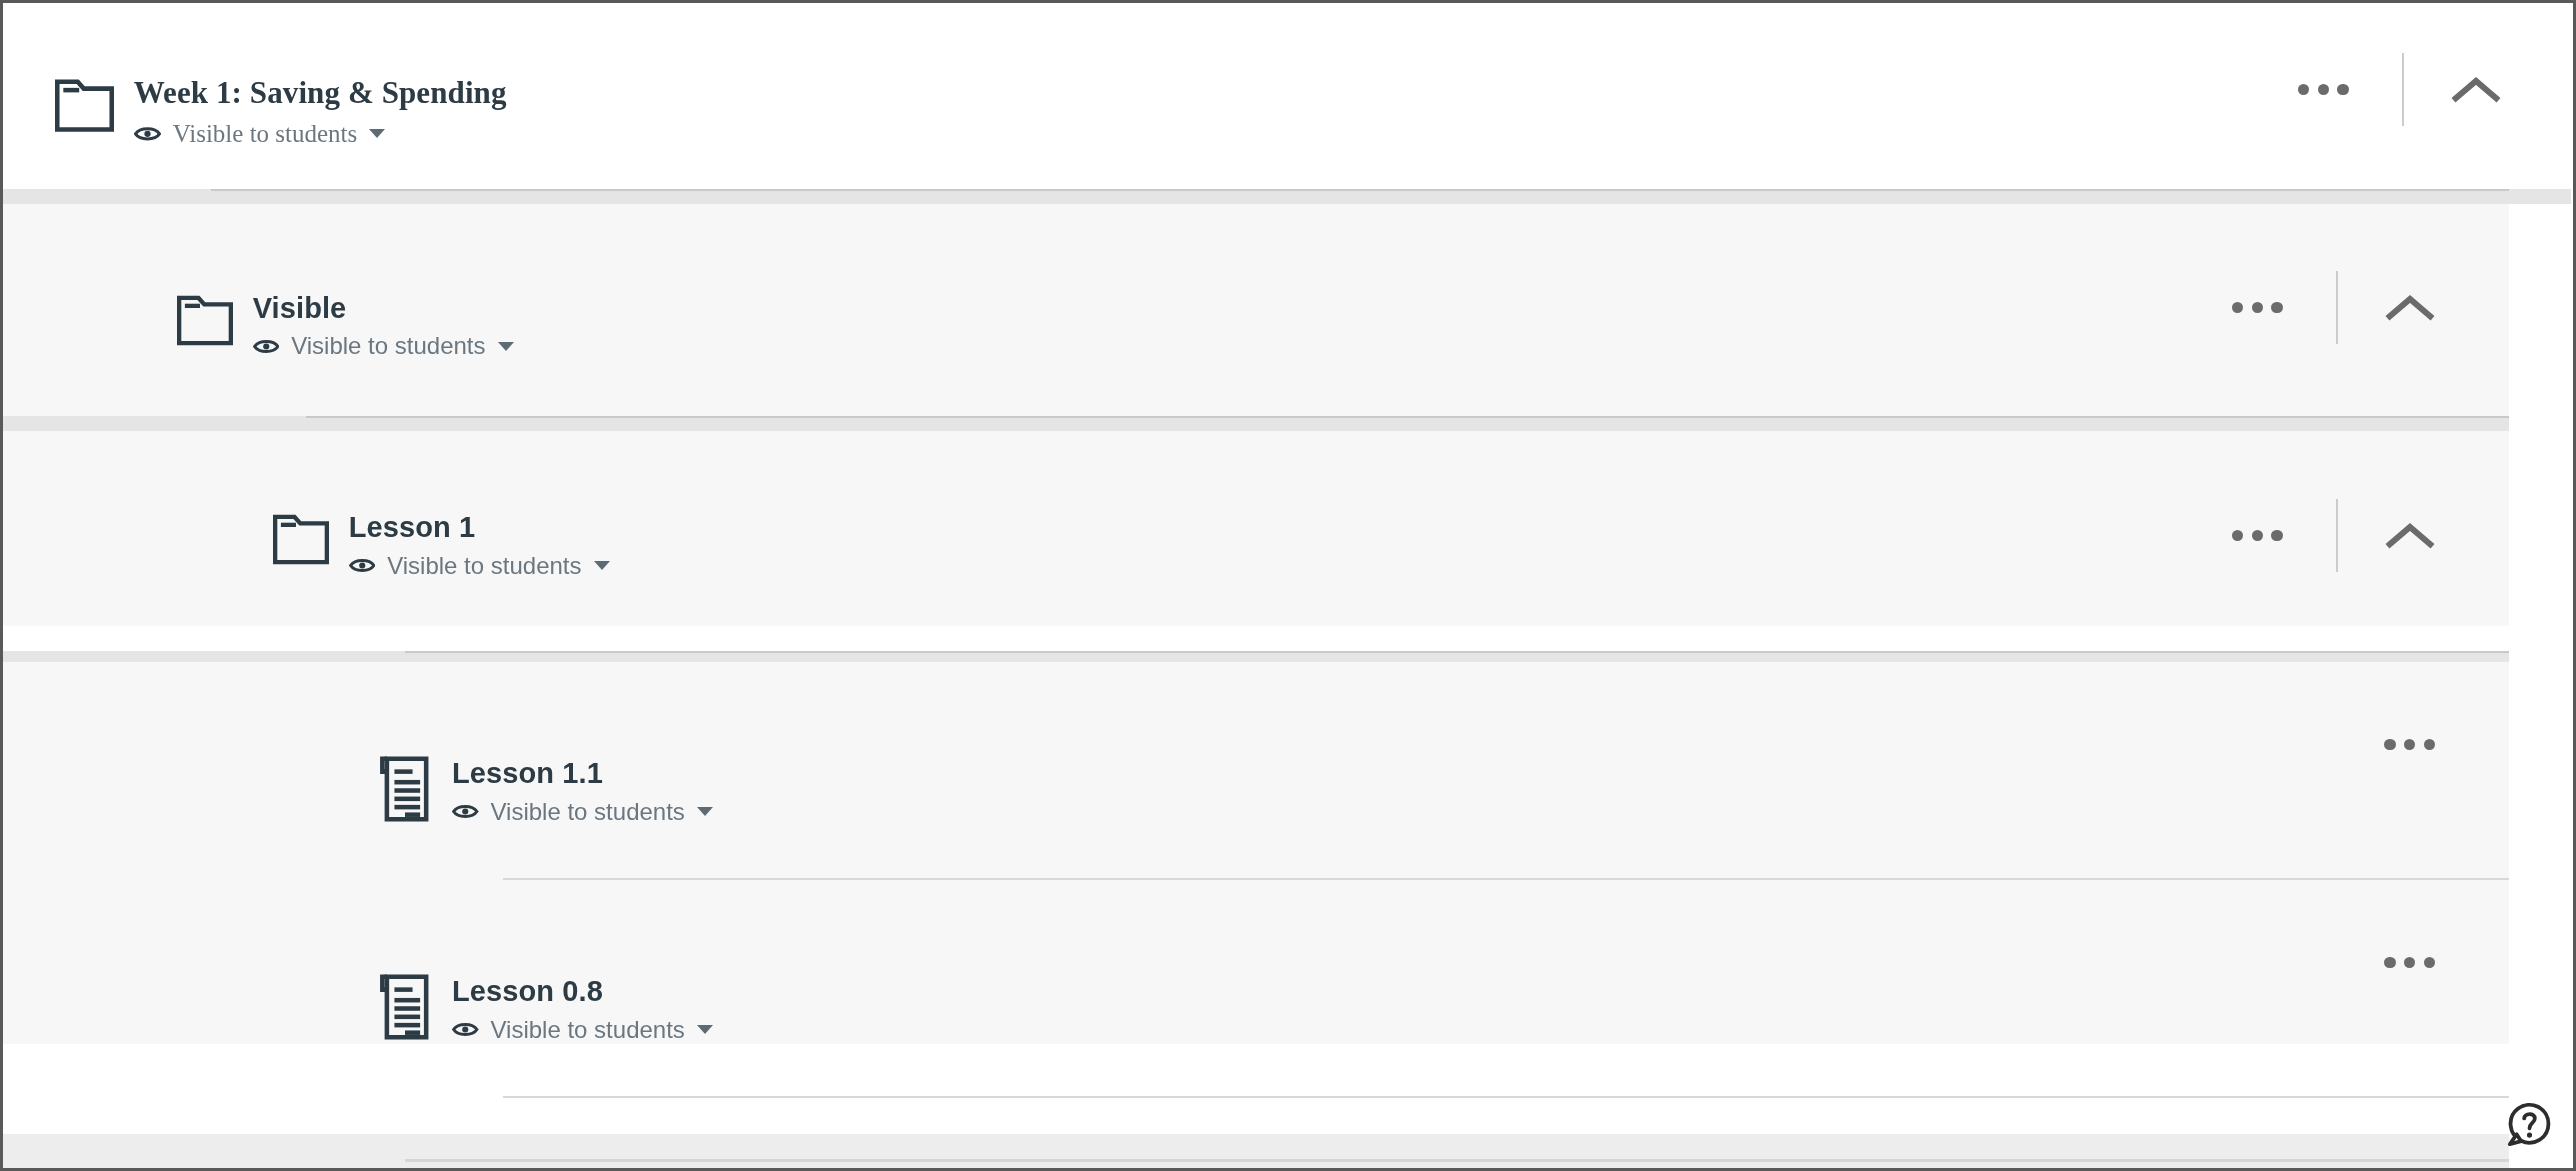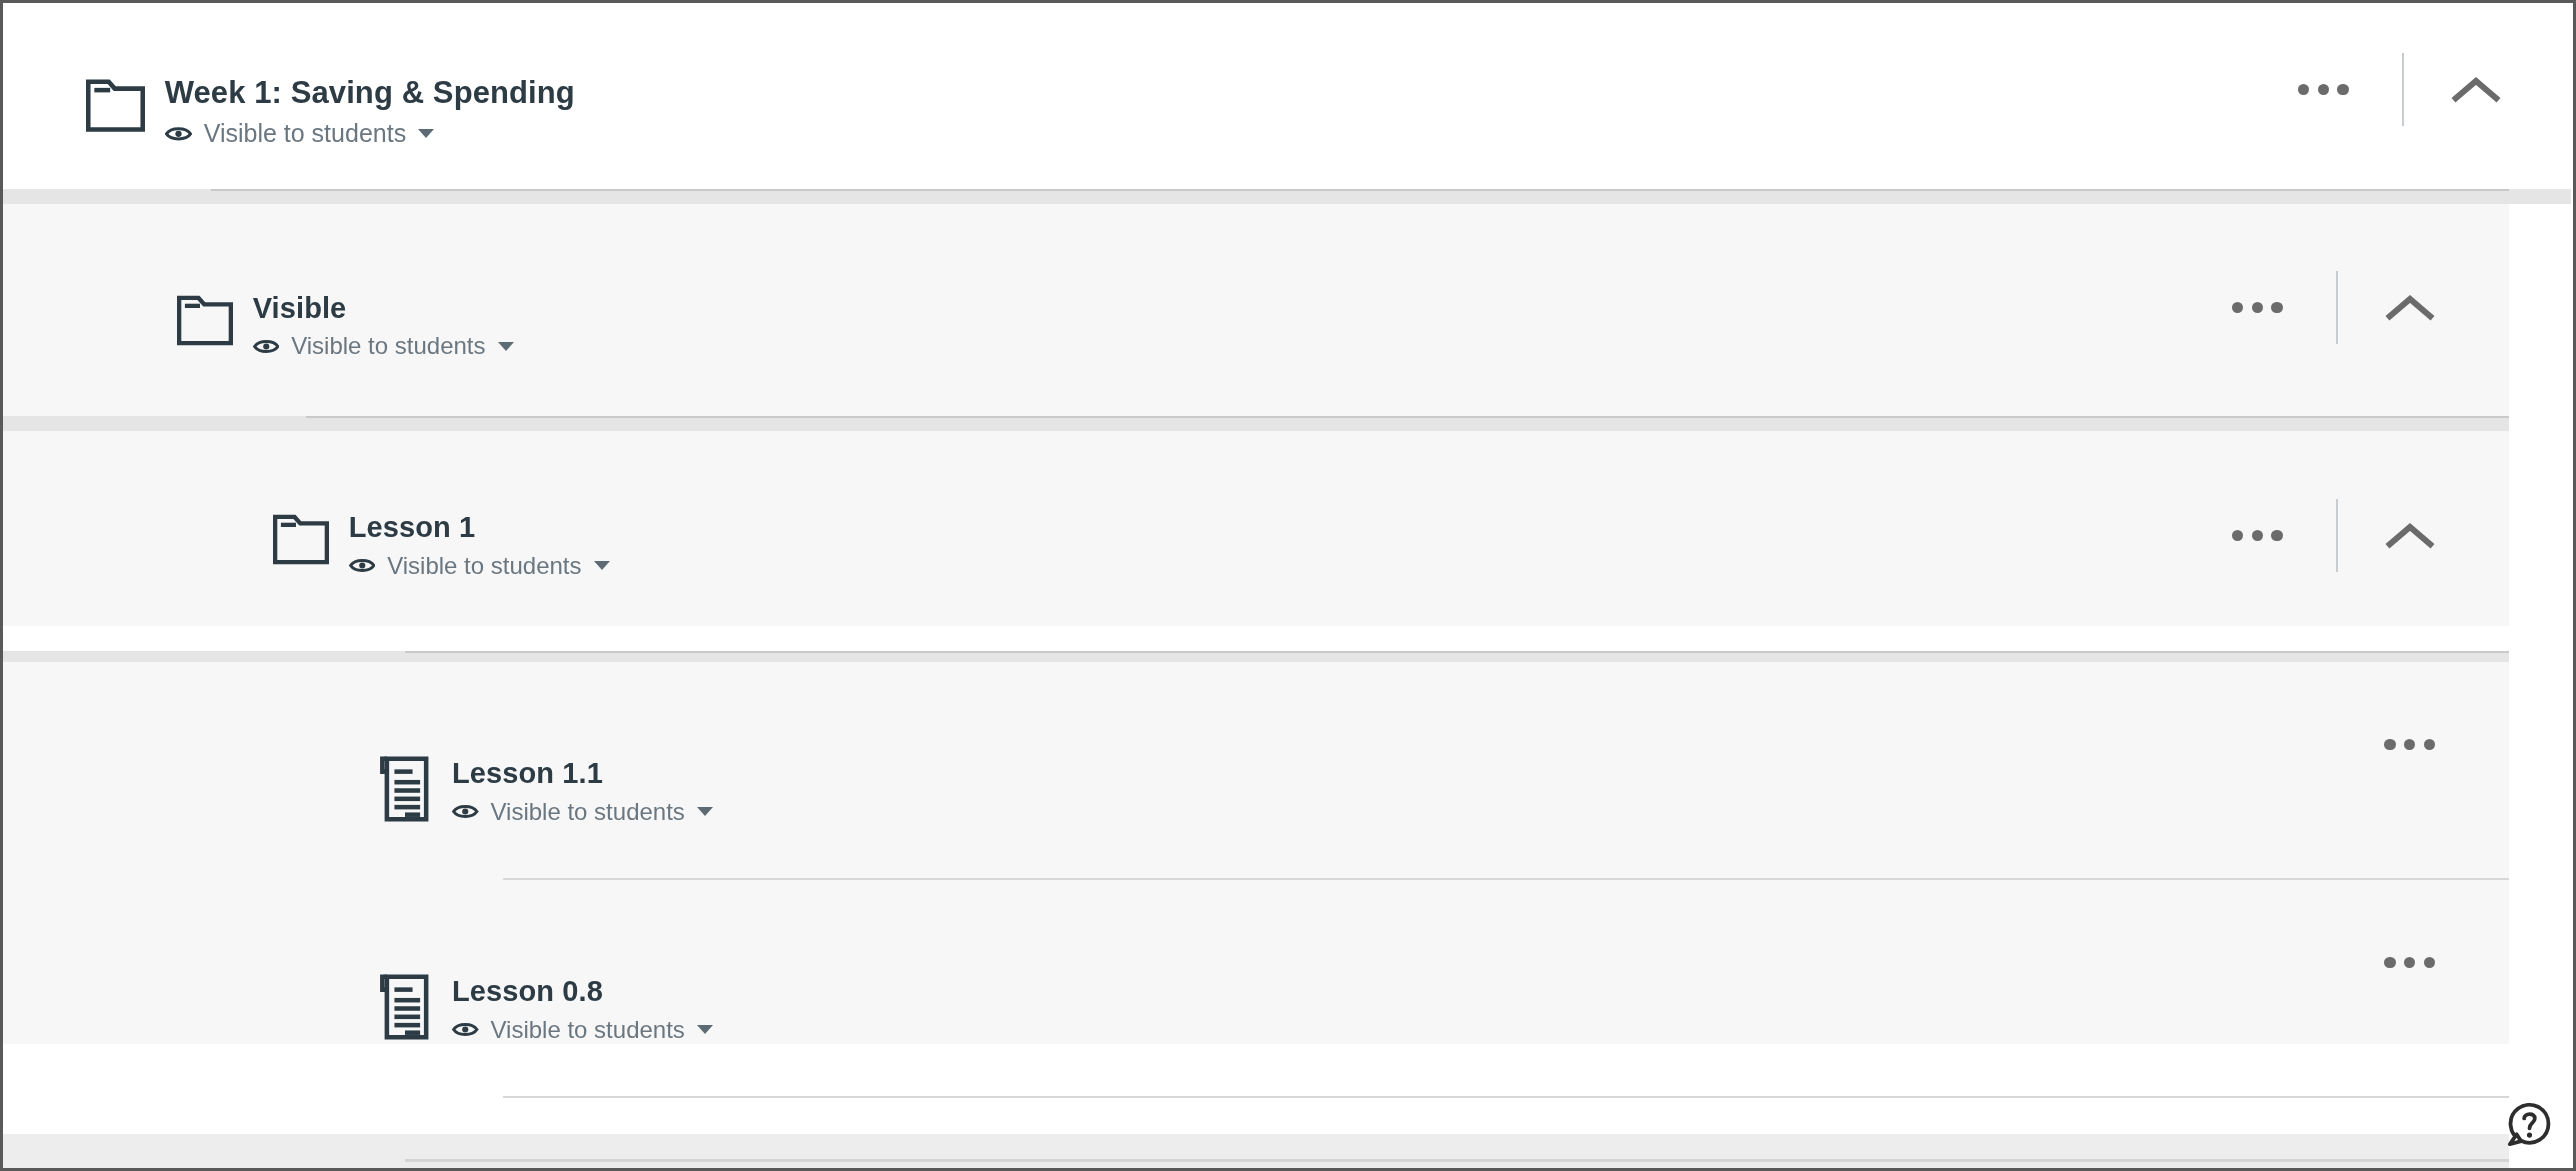--- a/index.html
+++ b/index.html
@@ -119,21 +119,21 @@
 
   
   .level0 {
     position: absolute;
     left: 0;
     top: 0;
     width: 2568px;
     height: 186px;
     background: #ffffff;
   }
-  .level0 .row-main { padding-left: 83px; padding-top: 29px; }
+  .level0 .row-main { padding-left: 52px; padding-top: 29px; font-family: Liberation Serif, serif; }
   .level0 .icon-slot { width: 59px; padding-top: 3.8px; }
   .level0 .text-block { margin-left: 19.7px; }
   .level0 .item-title { font-size: 31px; line-height: 39px; }
   .level0 .visibility-line { margin-top: 7.6px; }
   .level0 .visibility-label { font-size: 25px; line-height: 29px; }
   .level0 .row-actions { position: absolute; right: 70px; top: 50px; }
   .level0 .v-divider { height: 73px; margin: 0 47px 0 53px; }
 
   
   .band {

